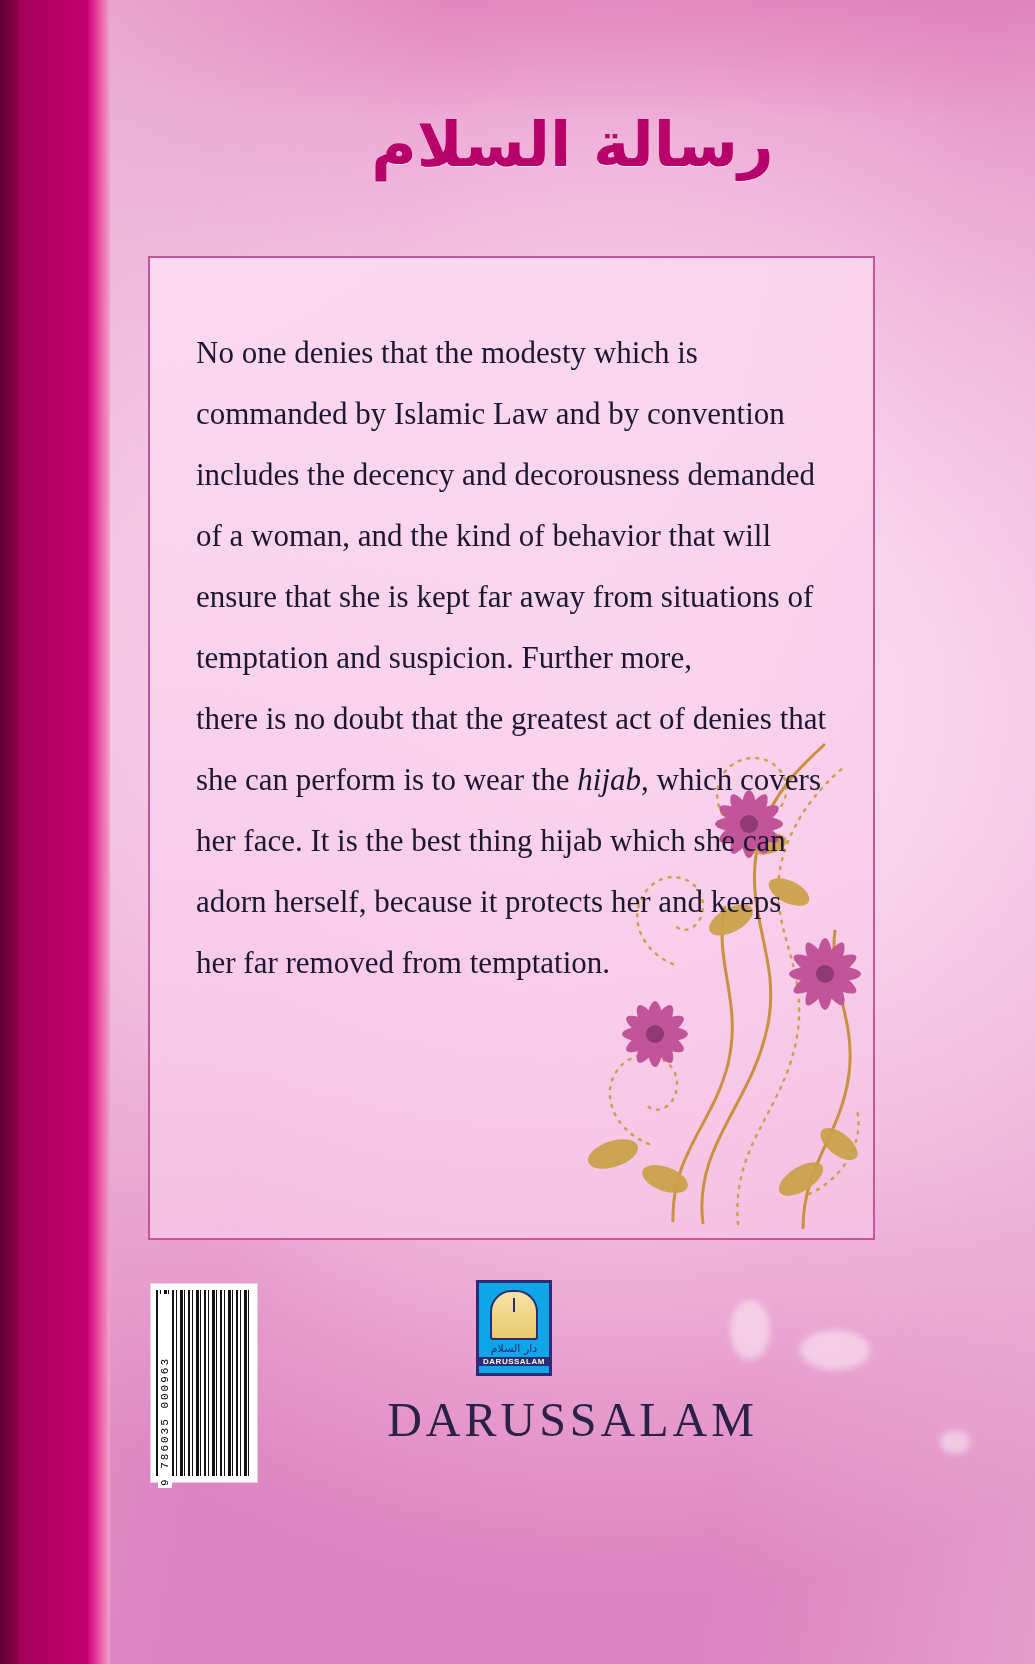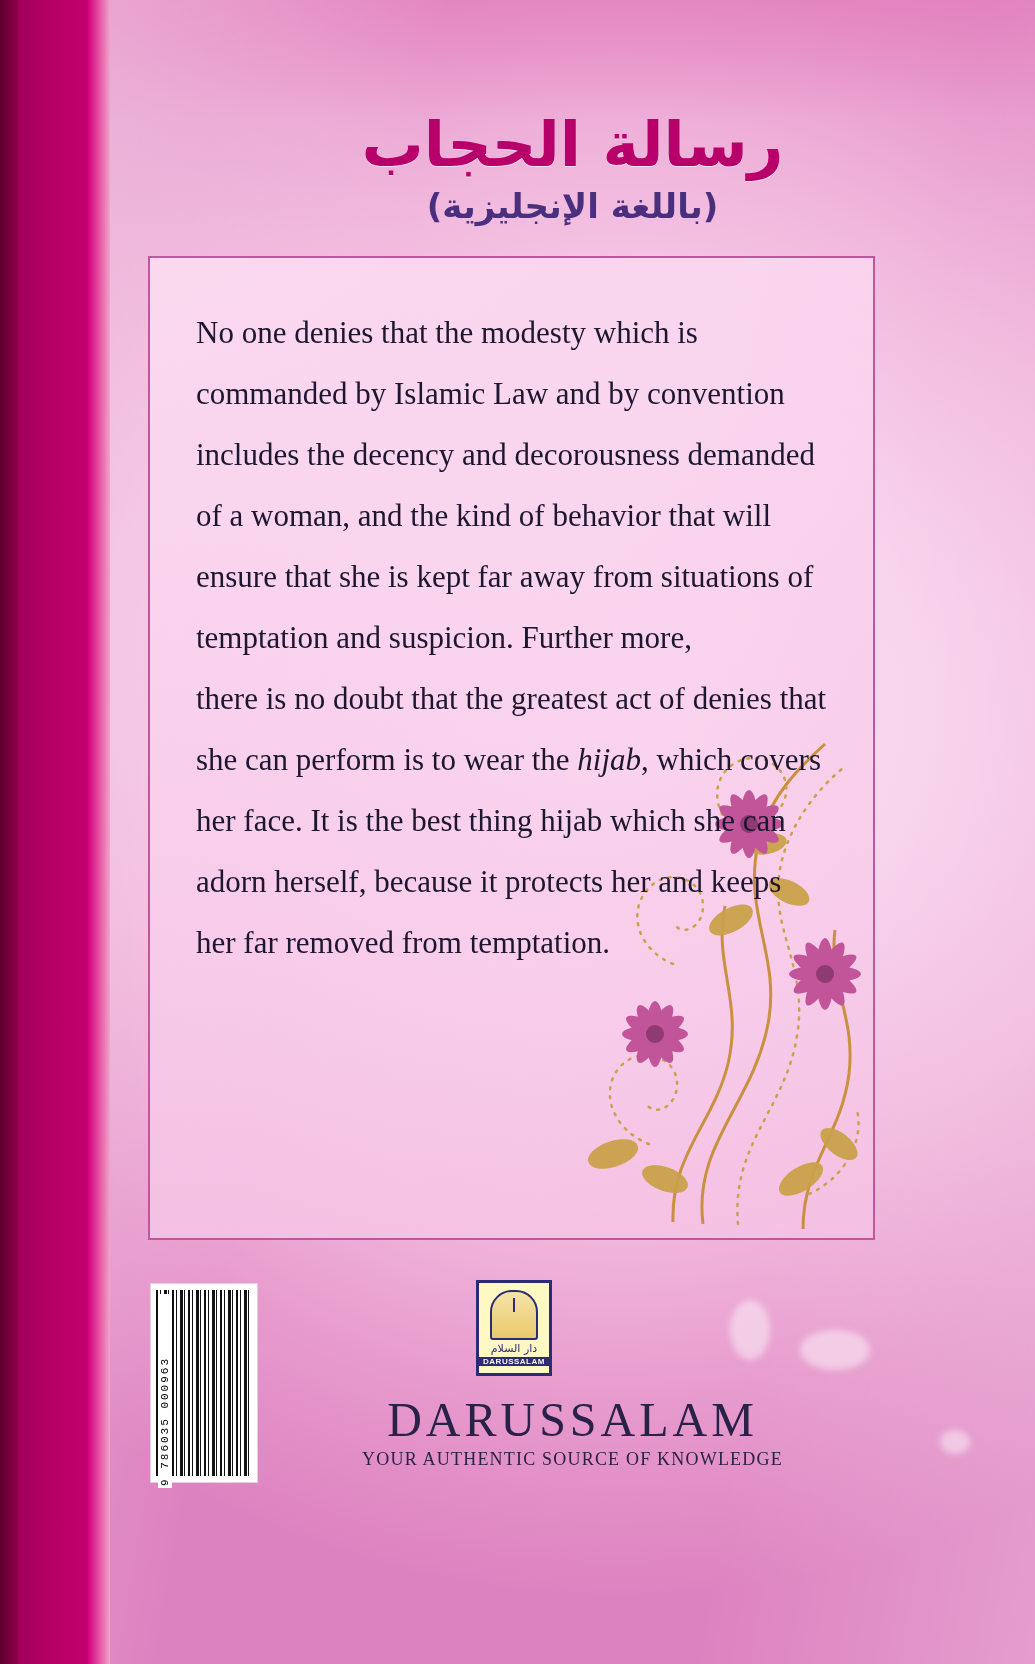--- a/index.html
+++ b/index.html
@@ -92,21 +92,21 @@
     position: absolute;
     left: 148px; top: 256px;
     width: 727px; height: 984px;
     border: 2px solid #c1569c;
     background: linear-gradient(160deg, rgba(252,222,242,0.86) 0%, rgba(249,208,236,0.82) 45%, rgba(246,196,230,0.72) 100%);
     box-sizing: border-box;
     overflow: hidden;
   }
   .textbox-inner {
     position: relative;
-    padding: 44px 46px 0 46px;
+    padding: 64px 46px 0 46px;
     z-index: 2;
   }
   .body-text {
     font-family: "Liberation Serif", serif;
     font-size: 31px;
     line-height: 61px;
     color: #1c1630;
     margin: 0;
   }
   .body-text .justified {
@@ -160,21 +160,21 @@
     color: #000;
     background: #fff;
     padding: 2px 1px;
   }
 
   .logo-mark {
     position: absolute;
     left: 476px; top: 1280px;
     width: 76px; height: 96px;
     border: 3px solid #2e2b76;
-    background: #fef9c3;
+    background: #0ea5e9;
     box-sizing: border-box;
     text-align: center;
   }
   .logo-dome {
     margin: 7px auto 0 auto;
     width: 44px; height: 46px;
     border: 2px solid #2e2b76;
     border-radius: 22px 22px 3px 3px;
     background: linear-gradient(180deg,#f5e3a8 0%, #e9c96b 100%);
     position: relative;
@@ -240,22 +240,21 @@
 <div class="page">
 
   <div class="spine-dark"></div>
   <div class="spine-mid"></div>
   <div class="spine-edge"></div>
 
   <div class="cover"></div>
   <div class="top-tint"></div>
   <div class="cover-sheen"></div>
 
-  <div class="title-ar">رسالة الحجاب</div>
-  <div class="subtitle-ar">(باللغة الإنجليزية)</div>
+  <div class="title-ar">رسالة السلام</div>
 
   <div class="textbox">
     <svg class="ornament" viewBox="0 0 330 520" xmlns="http://www.w3.org/2000/svg">
       <g fill="none" stroke="#c9913f" stroke-width="3">
         <path d="M150 500 C 140 420, 200 380, 215 300 C 228 232, 190 190, 205 120 C 215 72, 250 40, 272 20"></path>
         <path d="M120 498 C 118 430, 160 400, 175 340 C 190 276, 160 240, 172 182"></path>
         <path d="M250 505 C 250 440, 288 412, 296 350 C 303 292, 275 262, 282 206"></path>
       </g>
       <g fill="none" stroke="#caa24a" stroke-width="2.5" stroke-dasharray="2 7" stroke-linecap="round">
         <path d="M185 500 C 178 420, 232 386, 244 312 C 256 240, 214 204, 228 140 C 238 96, 268 62, 290 44"></path>
@@ -327,20 +326,19 @@
   </div>
 
   <div class="logo-mark">
     <div class="logo-dome"></div>
     <div class="logo-ar">دار السلام</div>
     <div class="logo-sub">DARUSSALAM</div>
   </div>
 
   <div class="publisher">
     <div class="publisher-name">DARUSSALAM</div>
-    <div class="publisher-tag">YOUR AUTHENTIC SOURCE OF KNOWLEDGE</div>
   </div>
 
   <div class="smudge" style="left:730px; top:1300px; width:40px; height:60px;"></div>
   <div class="smudge" style="left:800px; top:1330px; width:70px; height:40px;"></div>
   <div class="smudge" style="left:940px; top:1430px; width:30px; height:24px;"></div>
 
 </div>
 
 </body></html>

